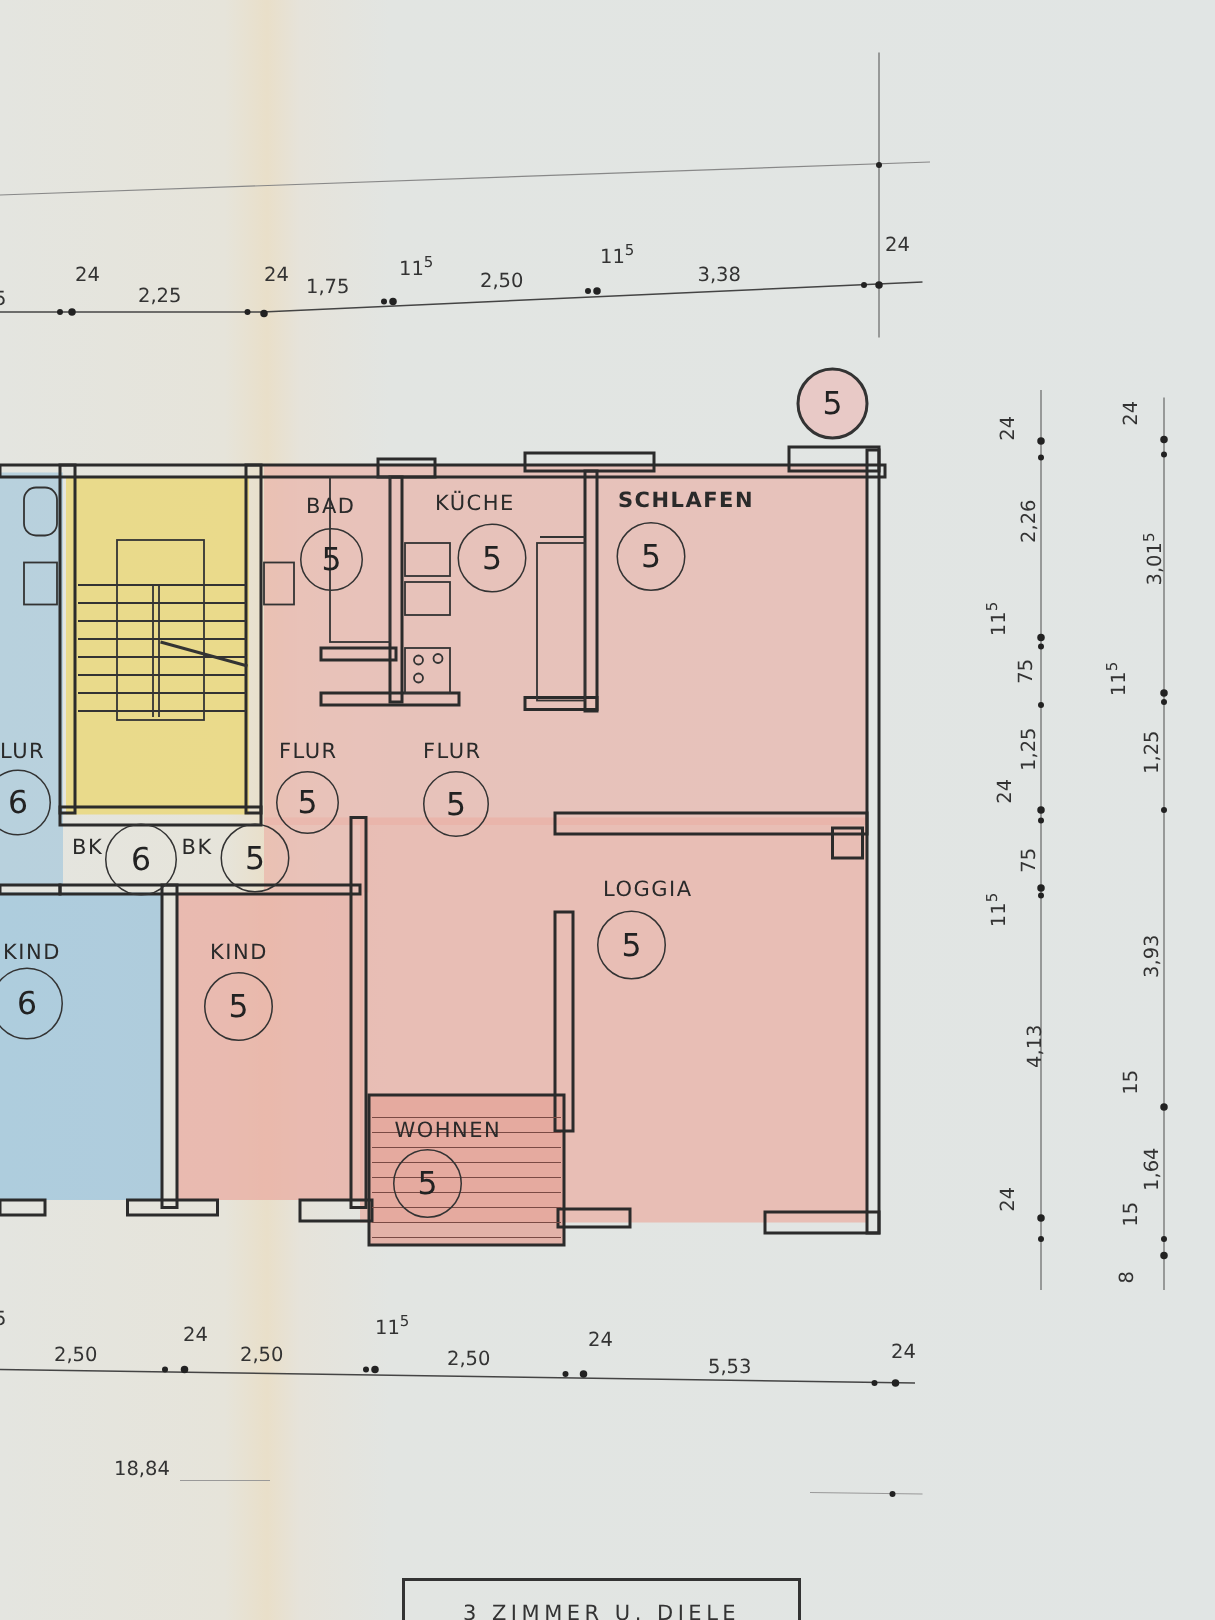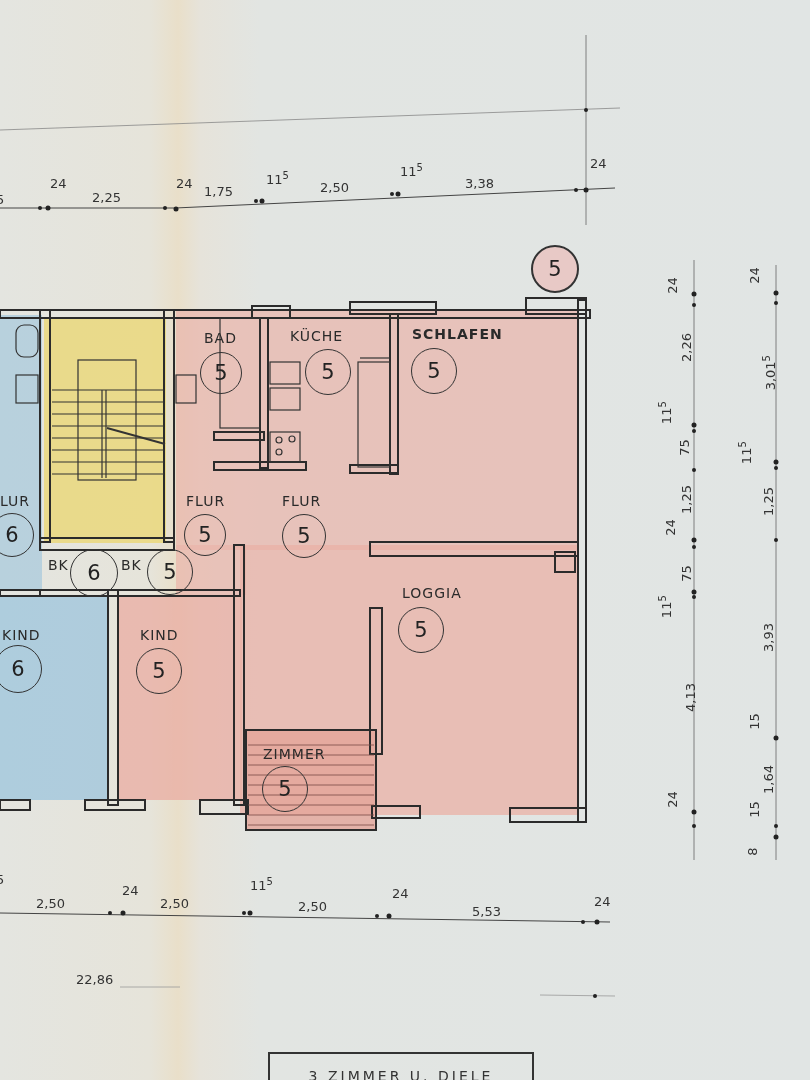--- a/index.html
+++ b/index.html
@@ -160,21 +160,21 @@
   </g>
 </svg>
 
 <div class="t" style="left:204px;top:330px;">BAD</div>
 <div class="t" style="left:290px;top:328px;">KÜCHE</div>
 <div class="t" style="left:412px;top:326px;font-weight:bold;">SCHLAFEN</div>
 <div class="t" style="left:186px;top:493px;">FLUR</div>
 <div class="t" style="left:282px;top:493px;">FLUR</div>
 <div class="t" style="left:402px;top:585px;">LOGGIA</div>
 <div class="t" style="left:140px;top:627px;">KIND</div>
-<div class="t" style="left:263px;top:746px;">ZIMMER</div>
+<div class="t" style="left:263px;top:746px;">WOHNEN</div>
 <div class="t" style="left:121px;top:557px;">BK</div>
 <div class="t" style="left:0px;top:493px;">LUR</div>
 <div class="t" style="left:2px;top:627px;">KIND</div>
 <div class="t" style="left:48px;top:557px;">BK</div>
 
 <div class="circ" style="left:200px;top:352px;width:42px;height:42px;">5</div>
 <div class="circ" style="left:305px;top:349px;width:46px;height:46px;">5</div>
 <div class="circ" style="left:411px;top:348px;width:46px;height:46px;">5</div>
 <div class="circ" style="left:184px;top:514px;width:42px;height:42px;">5</div>
 <div class="circ" style="left:282px;top:514px;width:44px;height:44px;">5</div>
@@ -200,21 +200,21 @@
 
 <div class="dim" style="left:-4px;top:872px;">5</div>
 <div class="dim" style="left:36px;top:896px;">2,50</div>
 <div class="dim" style="left:122px;top:883px;">24</div>
 <div class="dim" style="left:160px;top:896px;">2,50</div>
 <div class="dim" style="left:250px;top:876px;"><span>11</span><span class="sup">5</span></div>
 <div class="dim" style="left:298px;top:899px;">2,50</div>
 <div class="dim" style="left:392px;top:886px;">24</div>
 <div class="dim" style="left:472px;top:904px;">5,53</div>
 <div class="dim" style="left:594px;top:894px;">24</div>
-<div class="dim" style="left:76px;top:972px;">22,86</div>
+<div class="dim" style="left:76px;top:972px;">18,84</div>
 
 <div class="dim rot" style="left:664px;top:278px;">24</div>
 <div class="dim rot" style="left:672px;top:340px;">2,26</div>
 <div class="dim rot" style="left:654px;top:404px;"><span>11</span><span class="sup">5</span></div>
 <div class="dim rot" style="left:676px;top:440px;">75</div>
 <div class="dim rot" style="left:662px;top:520px;">24</div>
 <div class="dim rot" style="left:672px;top:492px;">1,25</div>
 <div class="dim rot" style="left:678px;top:566px;">75</div>
 <div class="dim rot" style="left:654px;top:598px;"><span>11</span><span class="sup">5</span></div>
 <div class="dim rot" style="left:676px;top:690px;">4,13</div>

